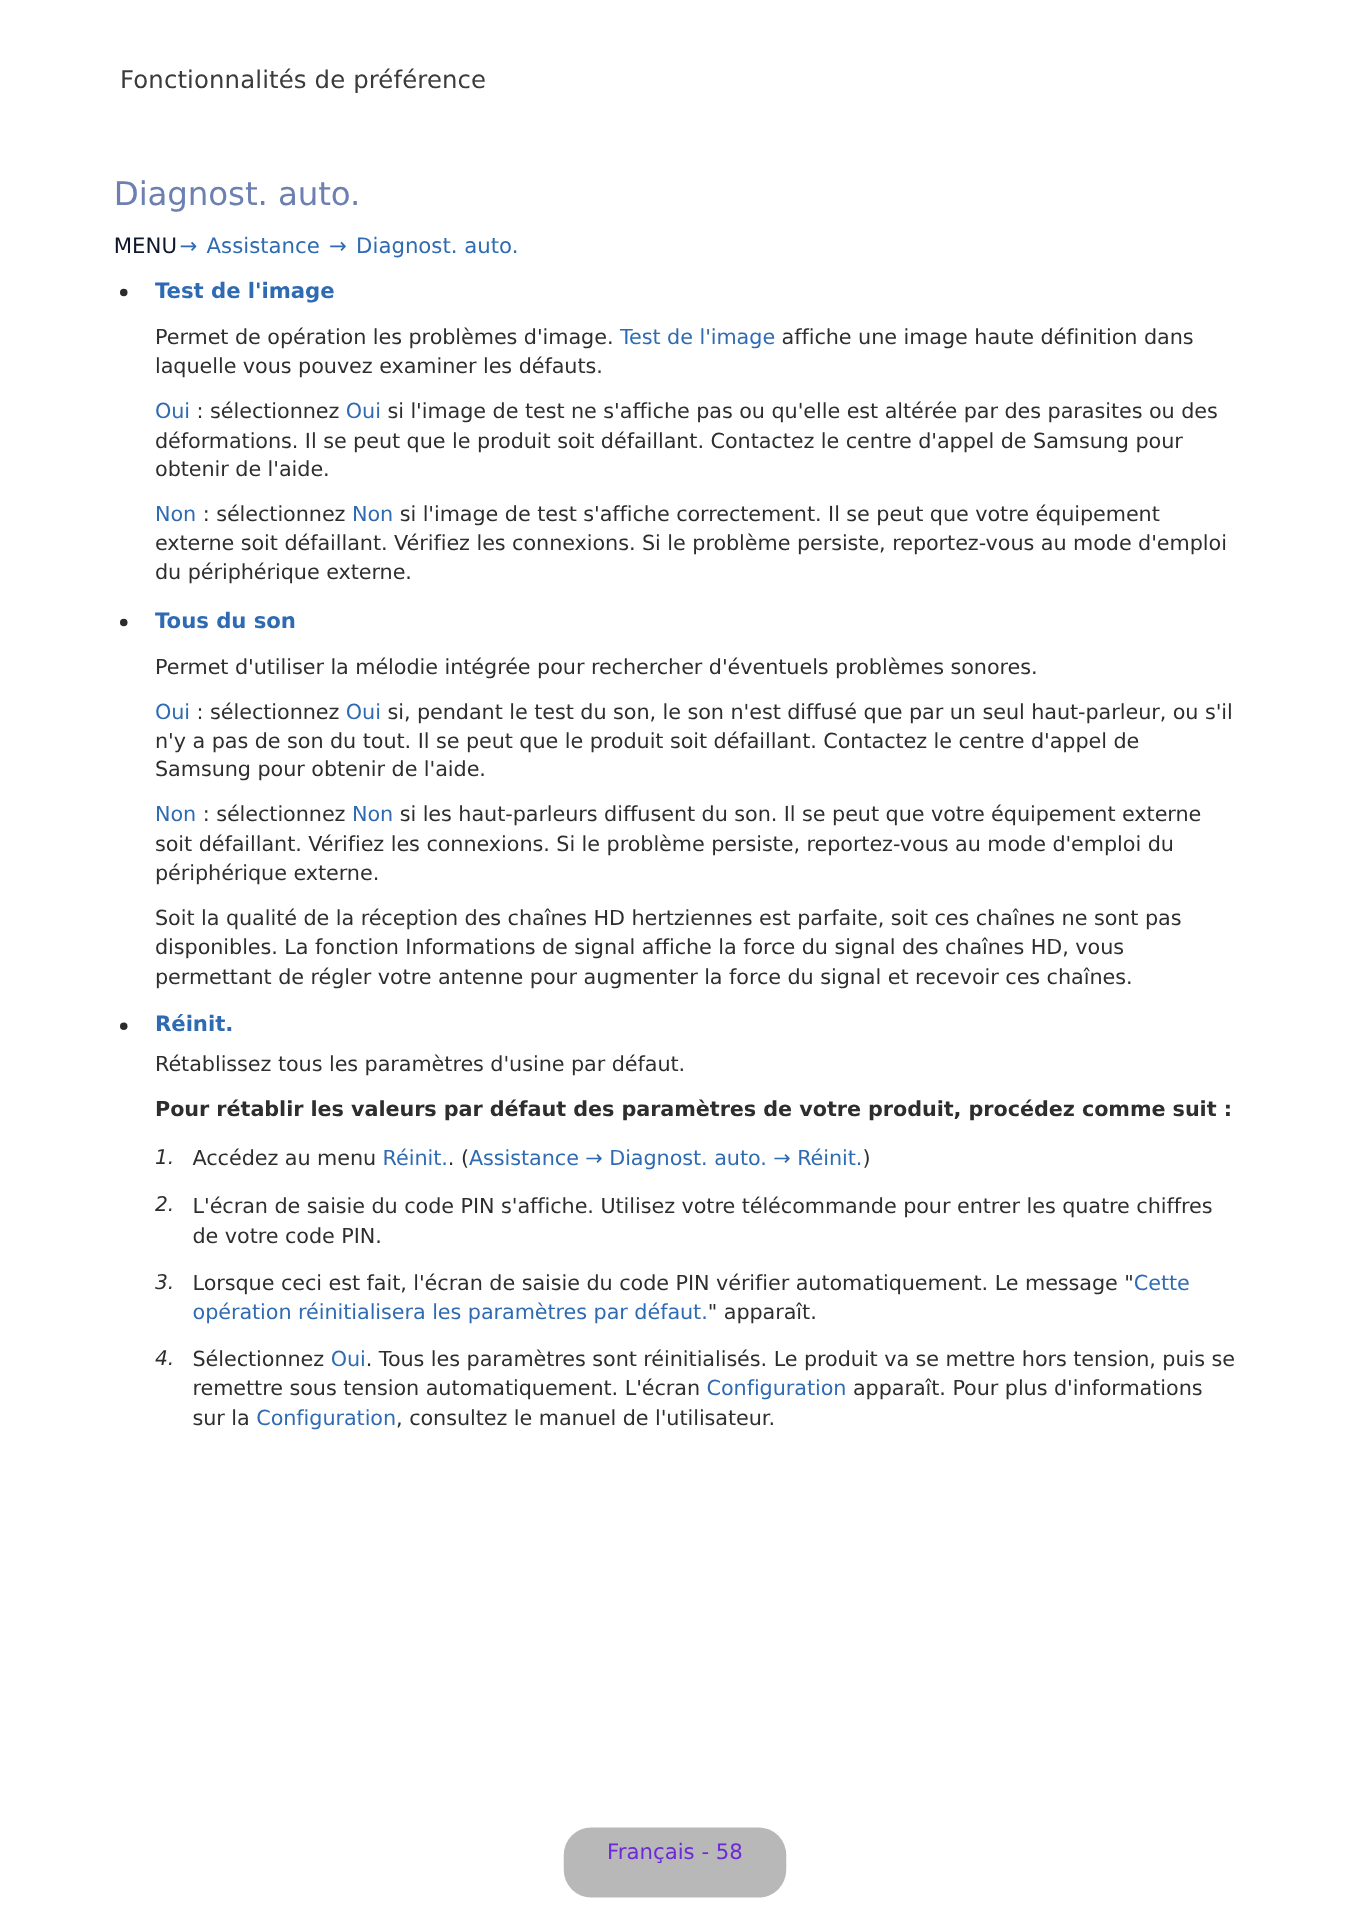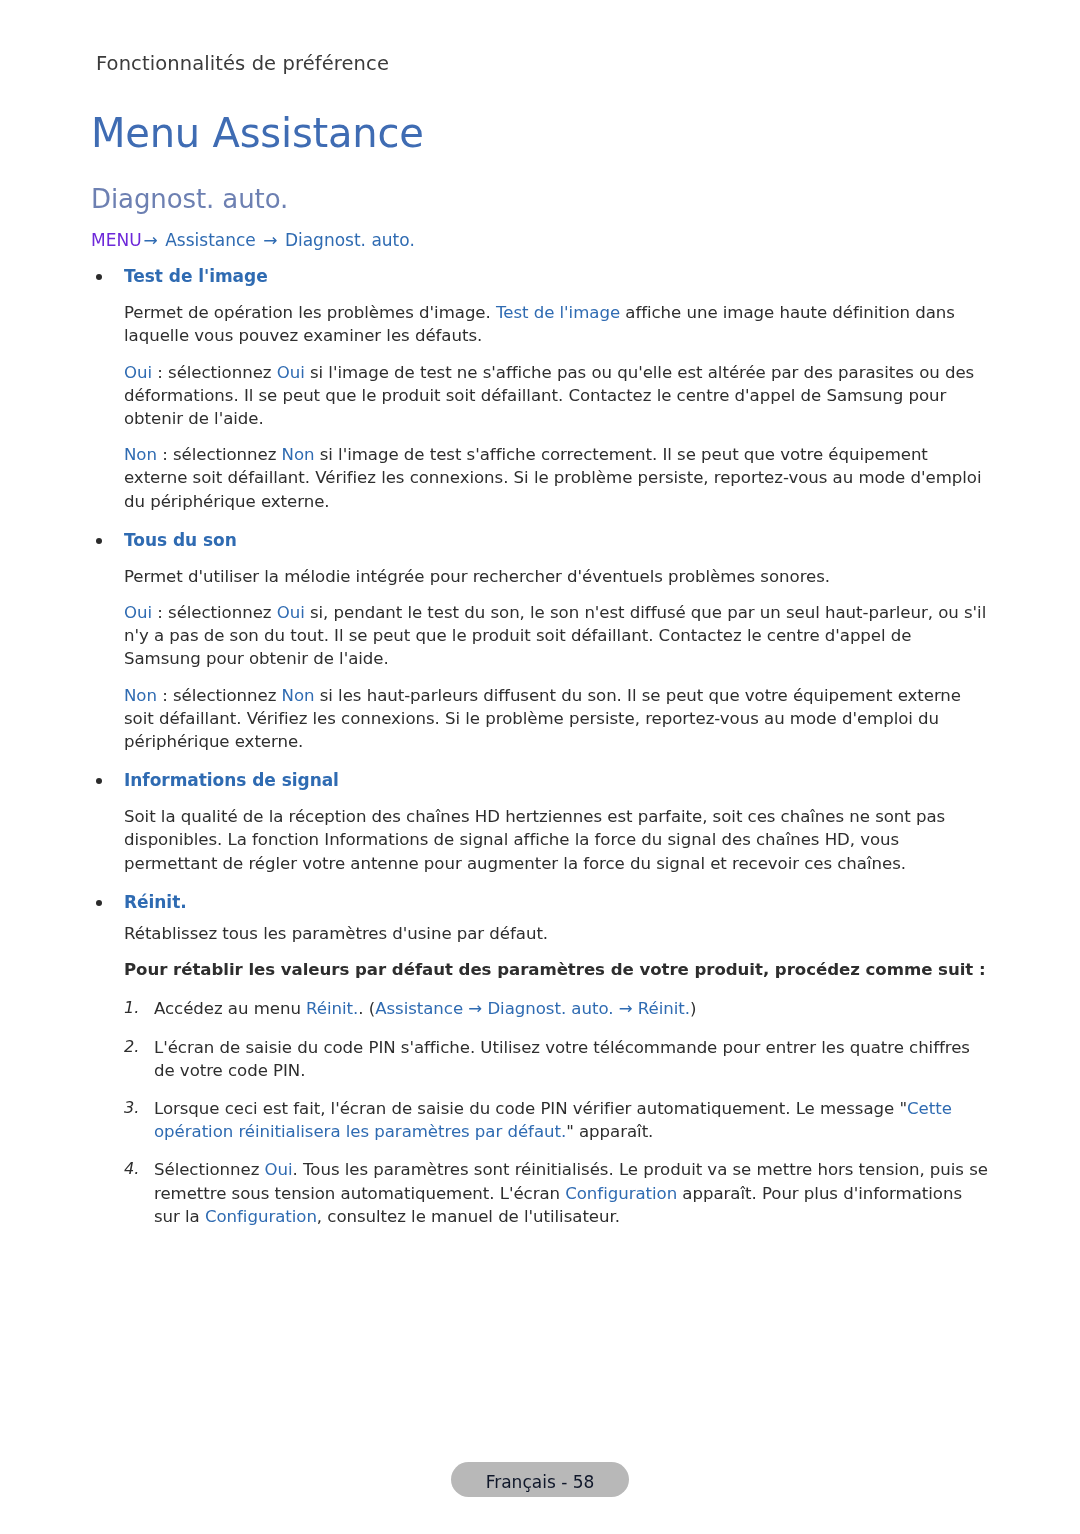--- a/index.html
+++ b/index.html
@@ -60,21 +60,21 @@
     padding-left: 3px;
   }
 
   .breadcrumb {
     margin-top: 14px;
     font-size: 17px;
     color: #2f6bb2;
     padding-left: 3px;
     line-height: 1.3;
   }
-  .breadcrumb .menu-word { color: #6d28d9; }
+  .breadcrumb .menu-word { color: #0f172a; }
   .breadcrumb .arrow { color: #2f6bb2; padding: 0 2px; }
 
   
   ul.bullets {
     list-style: none;
     margin: 0;
     padding: 0;
   }
   li.bullet-item {
     position: relative;
@@ -141,39 +141,38 @@
     color: #2e2e2e;
   }
 
   
   .footer-pill {
     position: absolute;
     left: 50%;
     transform: translateX(-50%);
     top: 1462px;
     min-width: 178px;
-    padding: 10px 26px 5px 26px;
+    padding: 10px 26px 26px 26px;
     background: #b8b8b8;
     border-radius: 22px;
     text-align: center;
     font-size: 17px;
-    color: #0f172a;
+    color: #6d28d9;
     box-sizing: border-box;
   }
 </style>
 </head>
 <body>
 
 <div class="page">
 
   <div class="running-header">Fonctionnalités de préférence</div>
 
   <div class="content">
 
-    <h1 class="chapter-title">Menu Assistance</h1>
 
     <h2 class="section-title">Diagnost. auto.</h2>
 
     <div class="breadcrumb">
       <span class="menu-word">MENU</span><span class="arrow">→</span> <span>Assistance</span> <span class="arrow">→</span> <span>Diagnost. auto.</span>
     </div>
 
     <ul class="bullets">
 
       <li class="bullet-item">
@@ -185,24 +184,20 @@
       <p class="para indent"><span class="hl">Non</span><span> : sélectionnez </span><span class="hl">Non</span><span> si l'image de test s'affiche correctement. Il se peut que votre équipement externe soit défaillant. Vérifiez les connexions. Si le problème persiste, reportez-vous au mode d'emploi du périphérique externe.</span></p>
 
       <li class="bullet-item">
         <span class="dot"></span>
         <div class="bullet-label">Tous du son</div>
       </li>
       <p class="para indent">Permet d'utiliser la mélodie intégrée pour rechercher d'éventuels problèmes sonores.</p>
       <p class="para indent"><span class="hl">Oui</span><span> : sélectionnez </span><span class="hl">Oui</span><span> si, pendant le test du son, le son n'est diffusé que par un seul haut-parleur, ou s'il n'y a pas de son du tout. Il se peut que le produit soit défaillant. Contactez le centre d'appel de Samsung pour obtenir de l'aide.</span></p>
       <p class="para indent"><span class="hl">Non</span><span> : sélectionnez </span><span class="hl">Non</span><span> si les haut-parleurs diffusent du son. Il se peut que votre équipement externe soit défaillant. Vérifiez les connexions. Si le problème persiste, reportez-vous au mode d'emploi du périphérique externe.</span></p>
 
-      <li class="bullet-item">
-        <span class="dot"></span>
-        <div class="bullet-label">Informations de signal</div>
-      </li>
       <p class="para indent">Soit la qualité de la réception des chaînes HD hertziennes est parfaite, soit ces chaînes ne sont pas disponibles. La fonction Informations de signal affiche la force du signal des chaînes HD, vous permettant de régler votre antenne pour augmenter la force du signal et recevoir ces chaînes.</p>
 
       <li class="bullet-item">
         <span class="dot"></span>
         <div class="bullet-label">Réinit.</div>
       </li>
       <p class="para indent tight">Rétablissez tous les paramètres d'usine par défaut.</p>
       <p class="para indent bold">Pour rétablir les valeurs par défaut des paramètres de votre produit, procédez comme suit :</p>
 
       <ol class="steps">

